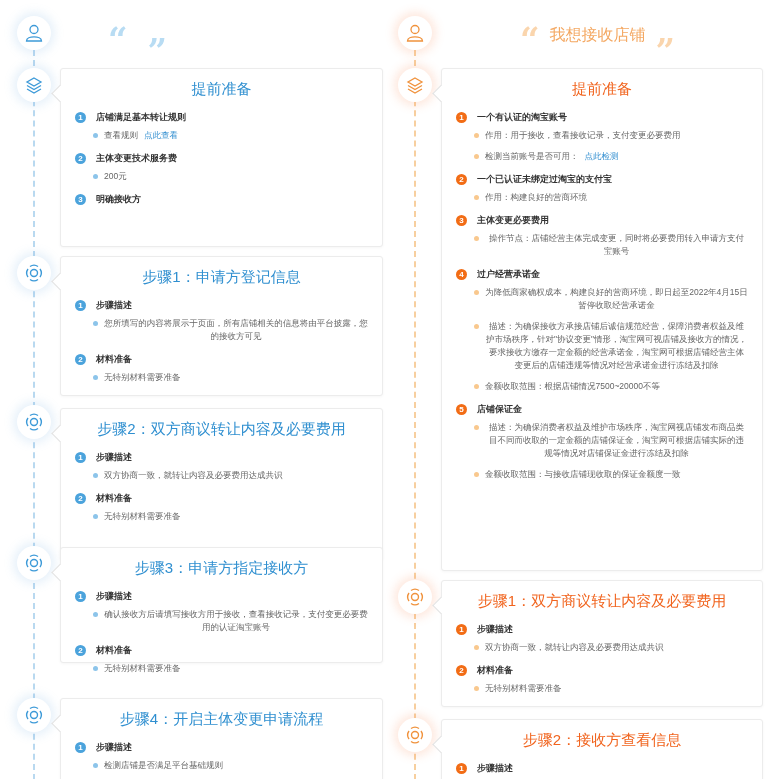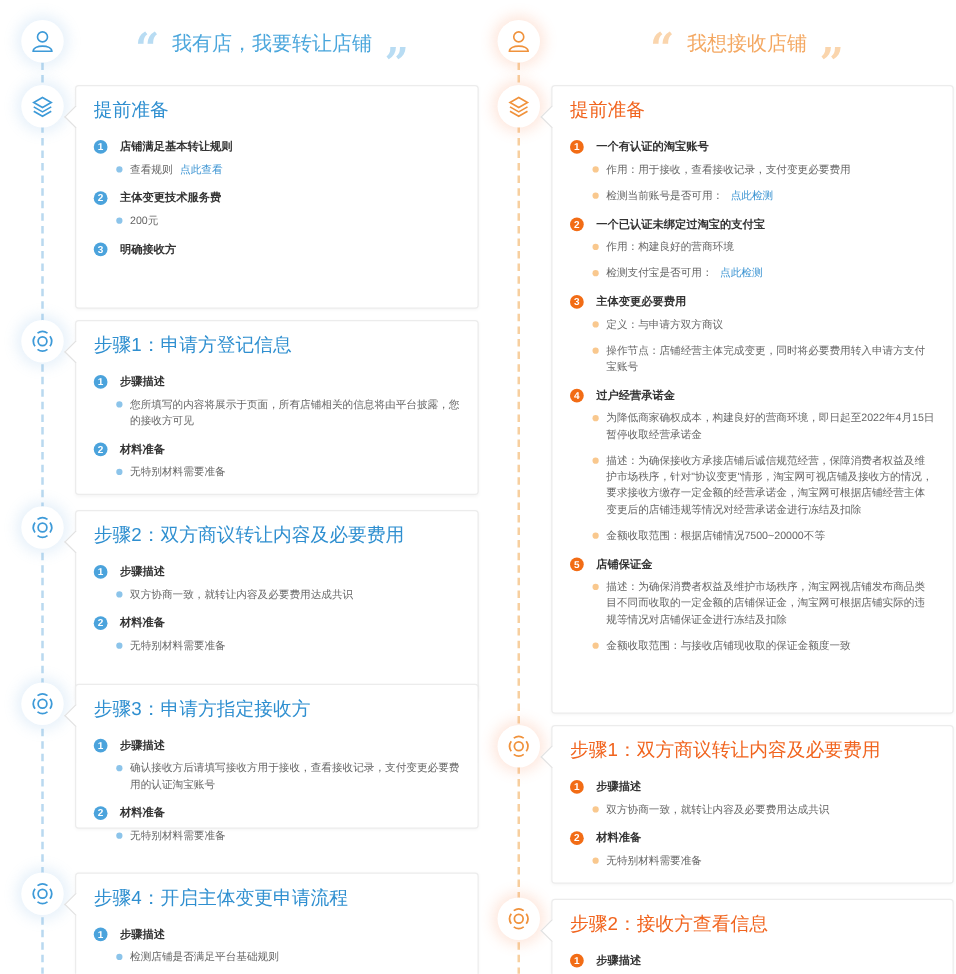--- a/index.html
+++ b/index.html
@@ -33,20 +33,21 @@
   .quote { font-family: "DejaVu Serif", serif; font-size: 34px; font-weight: bold; line-height: 1; }
   .left .quote { color: #b8dcf3; }
   .right .quote { color: #fad5ad; }
   .quote.open { margin-right: 10px; position: relative; top: 4px; }
   .quote.close { margin-left: 10px; position: relative; top: 16px; }
 
   .card {
     position: absolute; background: #fff; border: 1px solid #ececec;
     border-radius: 3px; box-shadow: 0 1px 3px rgba(0,0,0,0.04);
     padding: 10px 14px 28px 14px;
+    text-align: center;
   }
   .left .card { left: 60px; width: 323px; }
   .right .card { left: 56px; width: 322px; }
   .card::before {
     content: ""; position: absolute; left: -7px; top: 18px; width: 12px; height: 12px;
     background: #fff; border-left: 1px solid #e2e2e2; border-bottom: 1px solid #e2e2e2;
     transform: rotate(45deg);
   }
   .card-title { font-size: 15px; margin-bottom: 10px; line-height: 20px; }
   .left .card-title { color: #2f8fd0; }
@@ -74,21 +75,20 @@
   <div class="timeline-line"></div>
 
   <div class="node" style="top:16px">
     <svg viewBox="0 0 20 20" fill="none" stroke="#3d9ad8" stroke-width="1.3">
         <circle cx="10" cy="6.5" r="4"></circle>
         <path d="M2.5 18 C2.5 12.5 17.5 12.5 17.5 18 Z"></path>
       </svg>
   </div>
   <div class="head-title">
     <span class="quote open">“</span>
-    <span>我有店，我要转让店铺</span>
     <span class="quote close">”</span>
   </div>
 
   <div class="node" style="top:68px">
     <svg viewBox="0 0 20 20" fill="none" stroke="#3d9ad8" stroke-width="1.3">
         <path d="M10 3 L17 7 L10 11 L3 7 Z"></path>
         <path d="M3 10.5 L10 14.5 L17 10.5"></path>
         <path d="M3 14 L10 18 L17 14"></path>
       </svg>
   </div>
@@ -285,36 +285,28 @@
     </div>
     <div class="sec">
       <div class="sec-head">
           <span class="num">2</span>
           <span>一个已认证未绑定过淘宝的支付宝</span>
         </div>
       <div class="bullet">
           <span class="dot"></span>
           <span>作用：构建良好的营商环境</span>
         </div>
-      <div class="bullet">
-          <span class="dot"></span>
-          <span><span>检测支付宝是否可用：</span><a class="link">点此检测</a></span>
-        </div>
     </div>
     <div class="sec">
       <div class="sec-head">
           <span class="num">3</span>
           <span>主体变更必要费用</span>
         </div>
       <div class="bullet">
           <span class="dot"></span>
-          <span>定义：与申请方双方商议</span>
-        </div>
-      <div class="bullet">
-          <span class="dot"></span>
           <span>操作节点：店铺经营主体完成变更，同时将必要费用转入申请方支付宝账号</span>
         </div>
     </div>
     <div class="sec">
       <div class="sec-head">
           <span class="num">4</span>
           <span>过户经营承诺金</span>
         </div>
       <div class="bullet">
           <span class="dot"></span>

